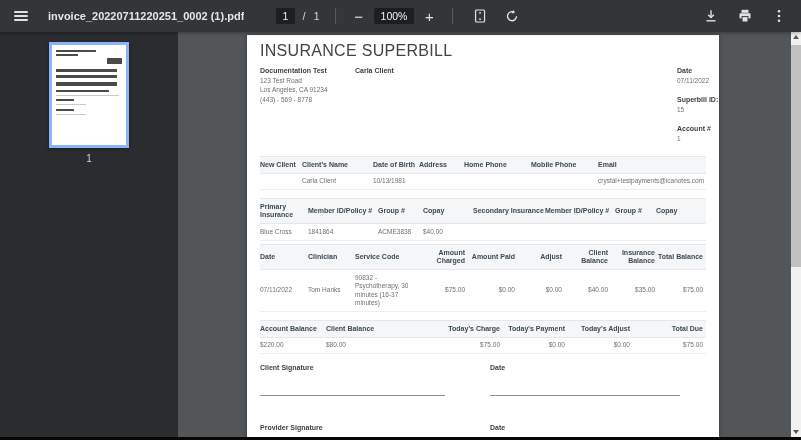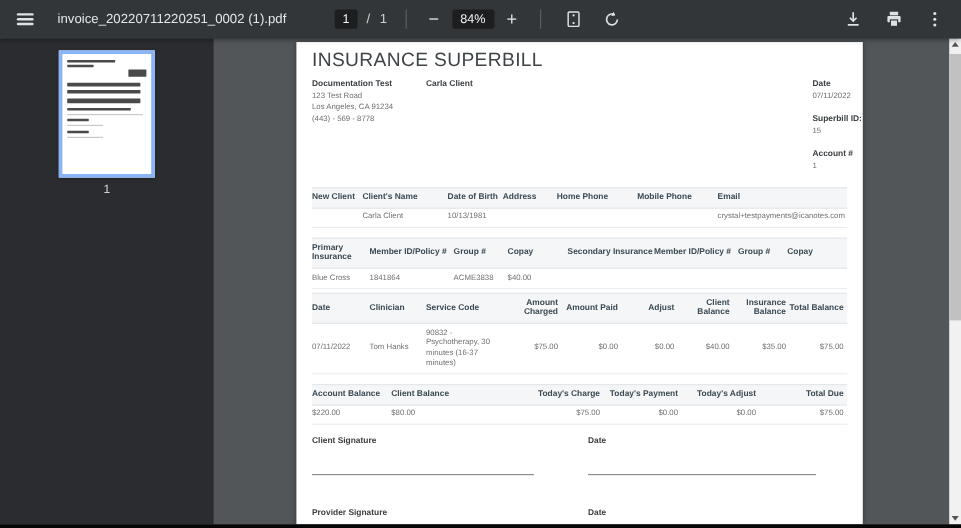--- a/index.html
+++ b/index.html
@@ -7,21 +7,21 @@
   .screen{position:relative;width:801px;height:440px;}
 
   
   .toolbar{position:absolute;top:0;left:0;width:801px;height:32px;background:#323639;
     display:flex;align-items:center;color:#e8eaed;z-index:30;box-shadow:0 1px 4px rgba(0,0,0,.35);}
   .tb-btn{background:none;border:none;padding:0;margin:0;cursor:pointer;display:flex;
     align-items:center;justify-content:center;width:26px;height:26px;color:#dee1e6;}
   .hamburger{margin-left:8px;}
   .hamburger .bars{width:14px;height:10px;display:flex;flex-direction:column;justify-content:space-between;}
   .hamburger .bars i{display:block;height:1.7px;background:#dee1e6;border-radius:1px;}
-  .filename{margin-left:14px;font-size:11px;font-weight:400;color:#e3e5e8;white-space:nowrap;
+  .filename{margin-left:14px;font-size:11px;font-weight:700;color:#e3e5e8;white-space:nowrap;
     max-width:300px;overflow:hidden;text-overflow:ellipsis;}
   .tb-center{position:absolute;left:50%;top:0;height:32px;transform:translateX(-50%);
     display:flex;align-items:center;gap:6px;}
   .num-box{background:#1c1e20;color:#f1f2f3;font-size:10.5px;padding:2.5px 7px;border-radius:2px;line-height:11px;}
   .page-sep{font-size:11px;color:#cfd2d5;margin:0 1px;}
   .tb-divider{width:1px;height:16px;background:#5a5e62;margin:0 8px;}
   .zoom-txt{font-size:15px;line-height:15px;width:18px;}
   .tb-right{margin-left:auto;display:flex;align-items:center;gap:10px;margin-right:10px;}
   .tb-right .tb-btn{width:24px;}
 
@@ -85,21 +85,21 @@
         </span>
     </button>
     <span class="filename">invoice_20220711220251_0002 (1).pdf</span>
 
     <div class="tb-center">
       <span class="num-box">1</span>
       <span class="page-sep">/</span>
       <span class="page-sep">1</span>
       <span class="tb-divider"></span>
       <button class="tb-btn zoom-txt">−</button>
-      <span class="num-box">84%</span>
+      <span class="num-box">100%</span>
       <button class="tb-btn zoom-txt">+</button>
       <span class="tb-divider"></span>
       <button class="tb-btn">
         <svg width="16" height="16" viewBox="0 0 16 16" fill="none" stroke="#dee1e6" stroke-width="1.2">
           <rect x="3.5" y="2" width="9" height="12" rx="1"></rect>
           <rect x="7.2" y="4" width="1.6" height="1.6" fill="#dee1e6" stroke="none"></rect>
           <rect x="7.2" y="10.4" width="1.6" height="1.6" fill="#dee1e6" stroke="none"></rect>
         </svg>
       </button>
       <button class="tb-btn">

